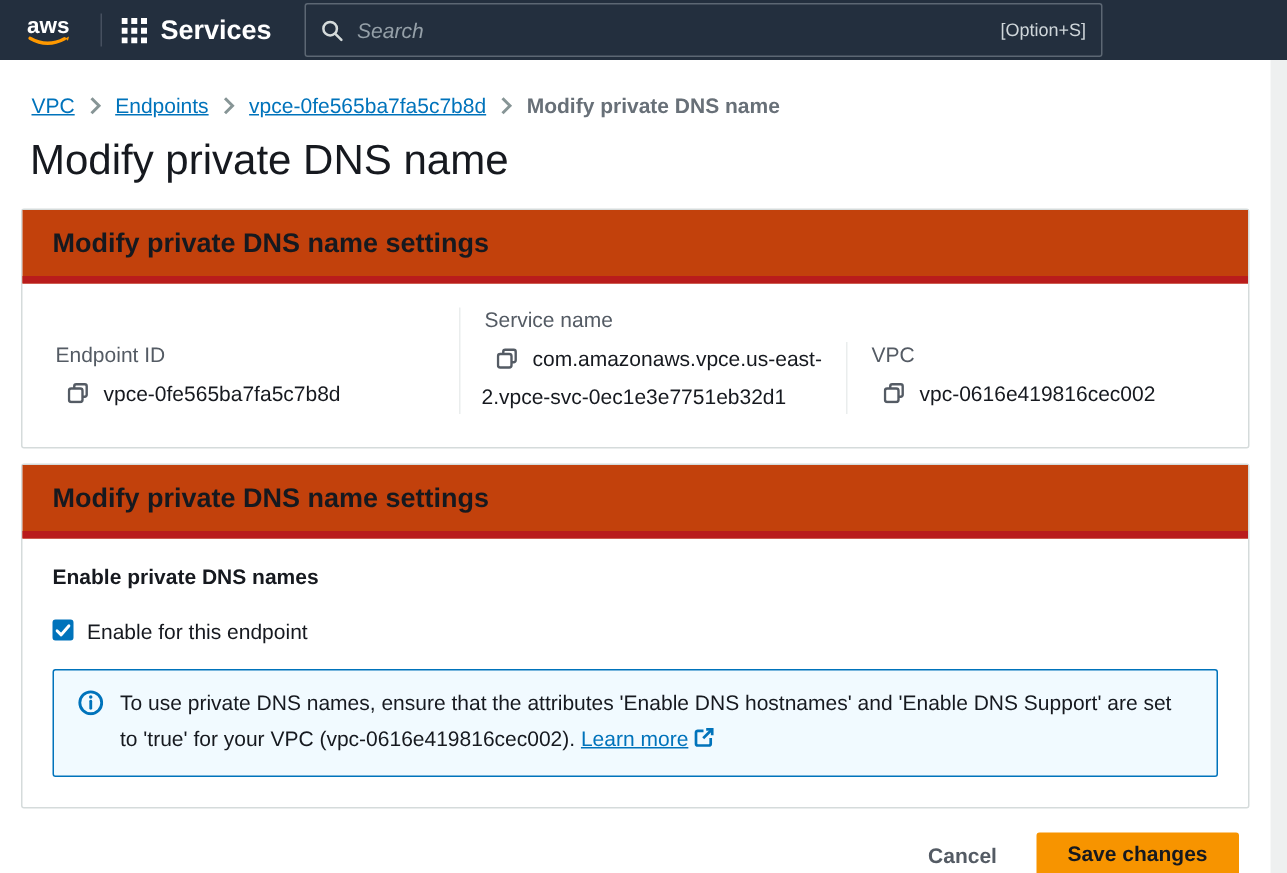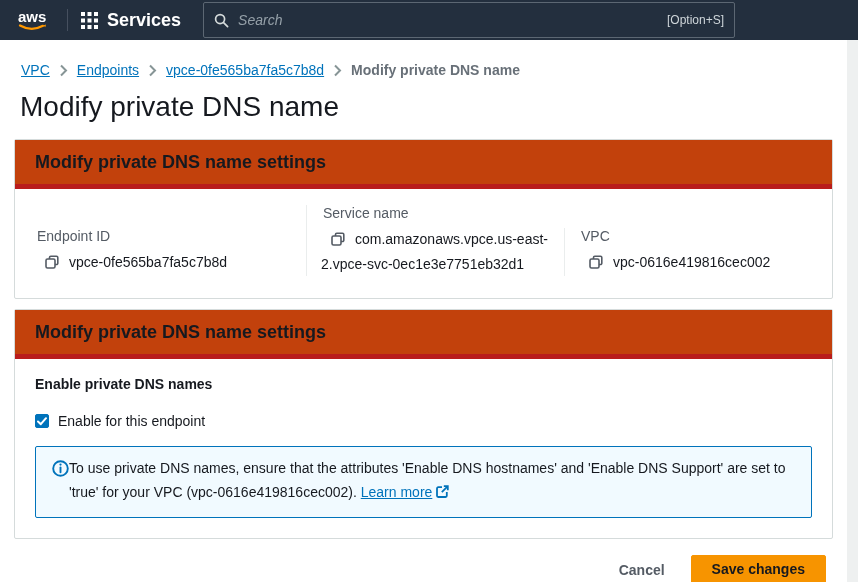--- a/index.html
+++ b/index.html
@@ -67,35 +67,35 @@
   .sum-col { width: 271px; padding-right: 16px; }
   .sum-col + .sum-col { border-left: 1px solid #eaeded; padding-left: 14px; width: 258px; }
   .sum-col:last-child { flex:1; }
   .field-label { color:#545b64; font-size:14px; margin: 0 0 7px 2px; }
   .field-value { font-size:14px; line-height:23px; color:#16191f; word-break: break-word; }
   .copy-icon { display:inline-block; vertical-align:-2px; margin: 0 10px 0 10px; cursor:pointer; }
 
   
   .settings-body { padding: 17px 20px 20px; }
   .group-label { margin-bottom: 21px; font-weight: bold; }
-  .checkbox-row { display:flex; align-items:center; gap: 9px; margin-bottom: 17px; cursor:pointer; }
+  .checkbox-row { display:flex; align-items:flex-start; gap: 9px; margin-bottom: 17px; cursor:pointer; }
   .checkbox {
     width:14px; height:14px; border-radius:2px;
     border: 1px solid #0073bb; background:#fff;
     display:flex; align-items:center; justify-content:center;
     flex: none;
   }
   .checkbox.checked { background:#0073bb; }
 
   .alert {
     border: 1px solid #0073bb;
     background: #f1faff;
     border-radius: 2px;
     padding: 9px 16px 11px 16px;
-    display: flex; 
+    display: flex; gap: 11px;
     line-height: 24px;
   }
   .alert-icon { margin-top: 4px; flex: none; }
   .alert-link { color:#0073bb; text-decoration: underline; cursor:pointer; white-space:nowrap; }
   .ext-icon { display:inline-block; vertical-align:-2px; margin-left:3px; }
 
   
   .actions { display:flex; justify-content:flex-end; align-items:center; gap: 26px; margin: 16px 21px 0 0; }
   .btn-cancel {
     background:none; border:none; padding:0;

